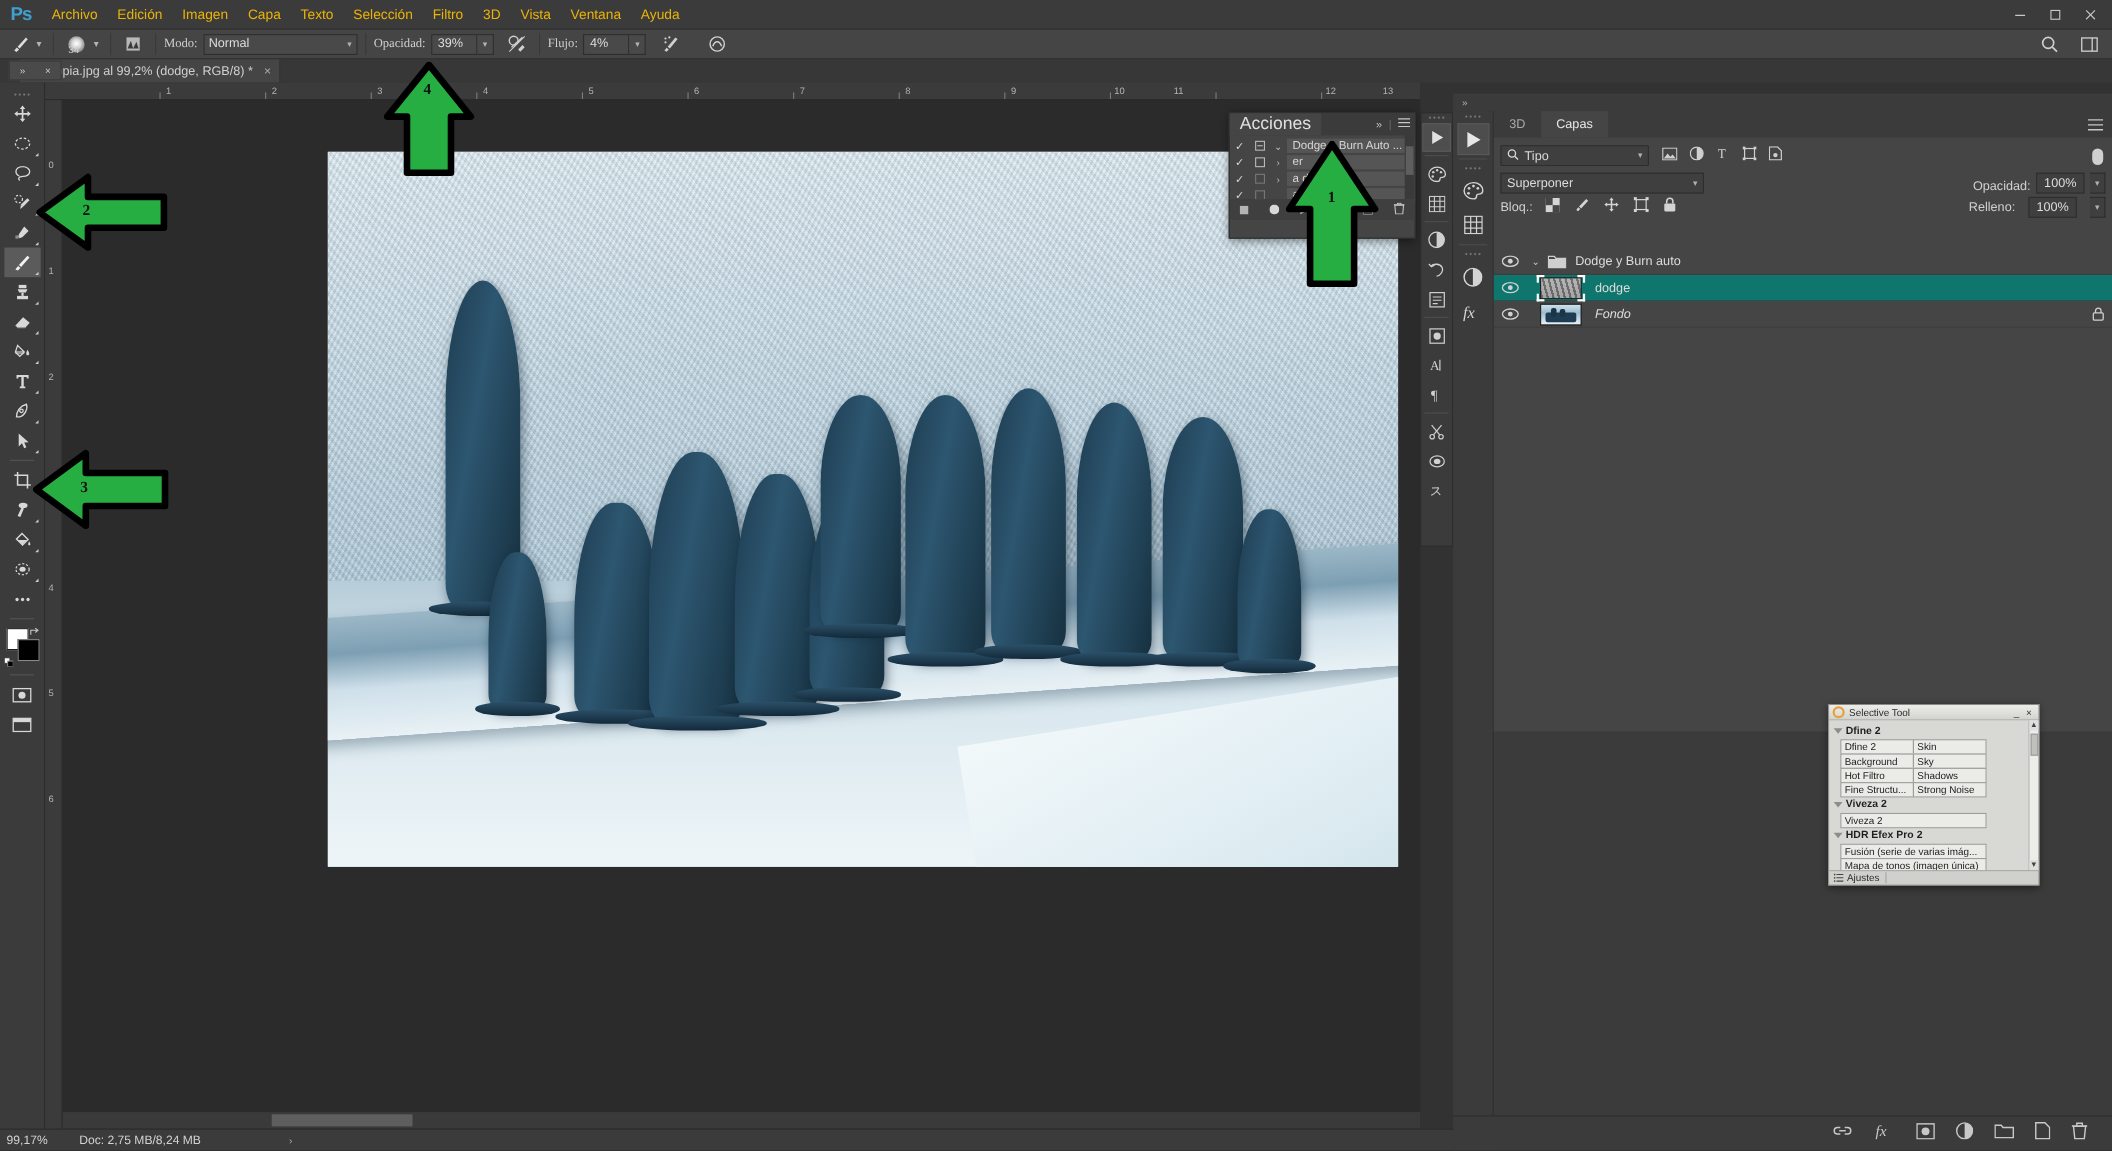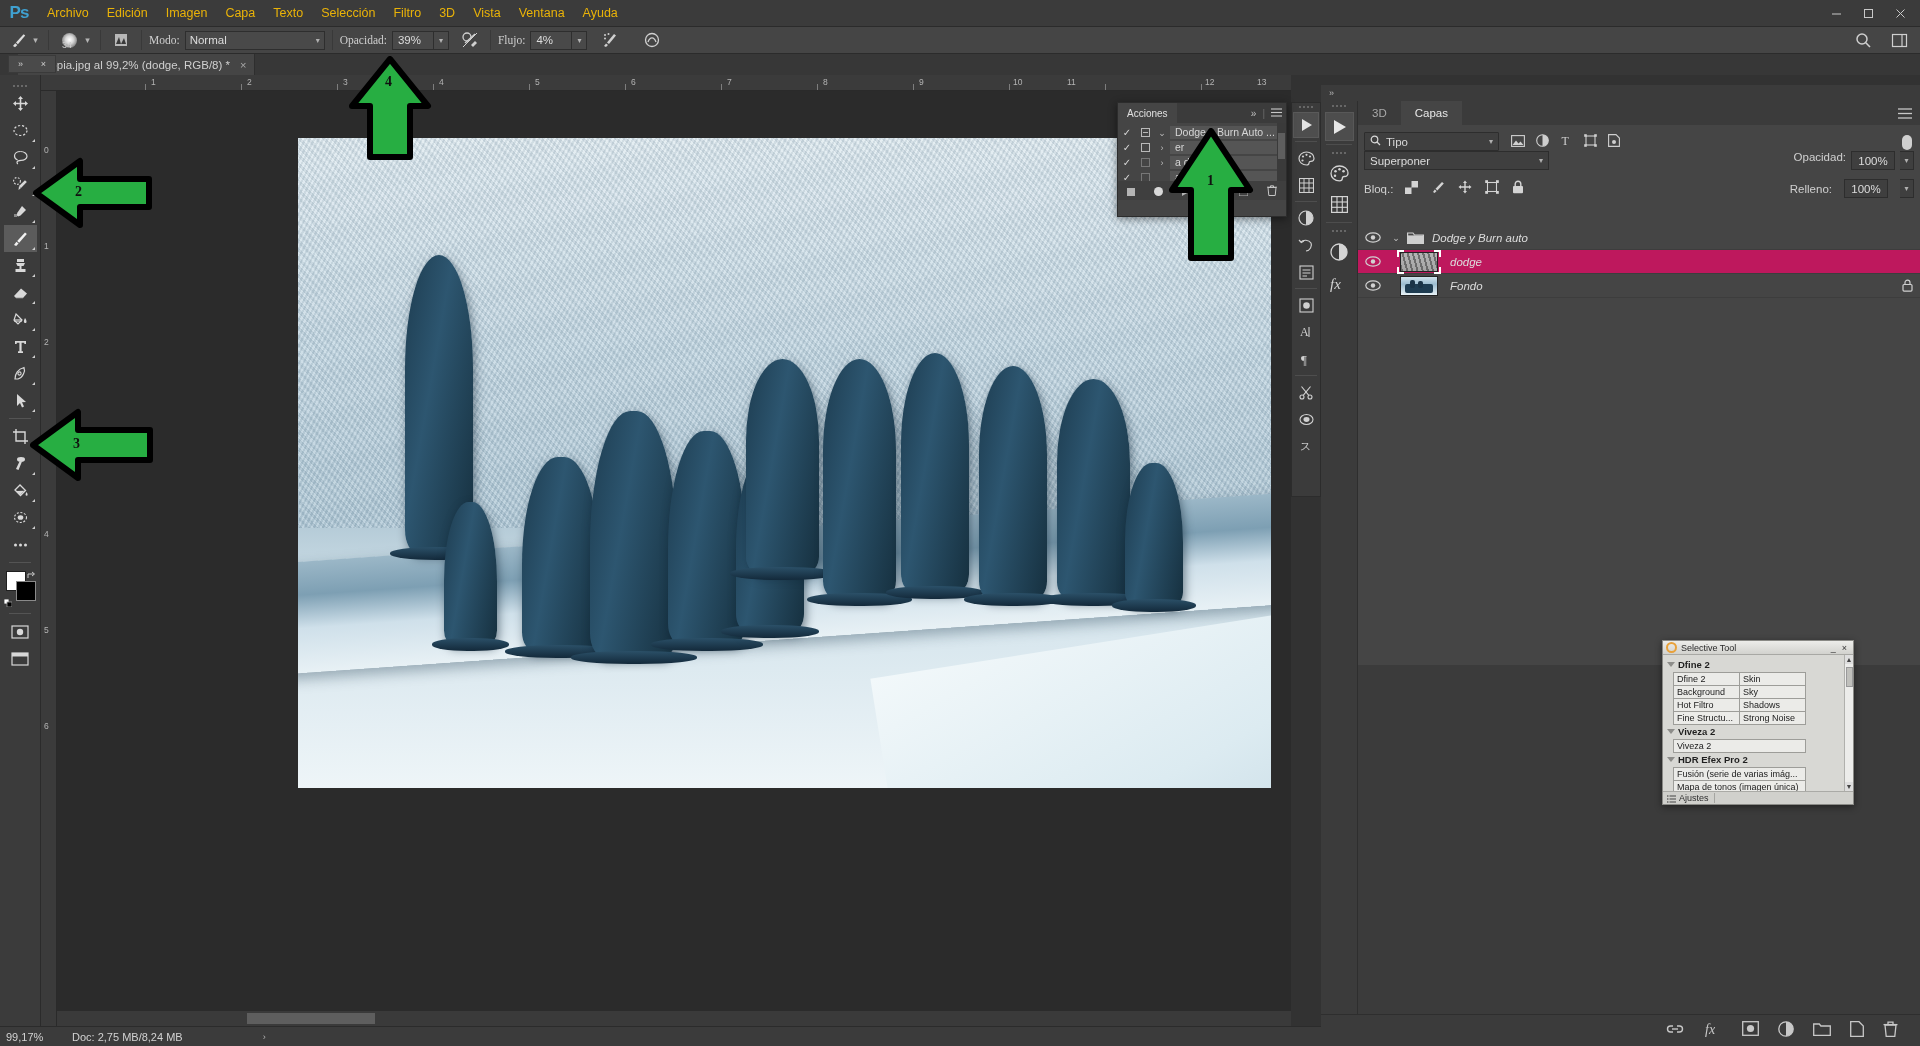--- a/index.html
+++ b/index.html
@@ -175,21 +175,21 @@
   .acciones {
     position:absolute; left:1117px; top:102px; width:170px; height:115px;
     background:#454545; border:1px solid #2c2c2c; z-index:8;
     box-shadow:0 2px 8px rgba(0,0,0,.45);
   }
   .acc-header {
     height:20px; background:#3b3b3b; display:flex; align-items:center; position:relative;
   }
   .acc-tab {
     height:20px; background:#454545; padding:0 9px; display:flex; align-items:center;
-    font-size:10px; color:#e0e0e0;
+    font-size:16px; color:#e0e0e0;
   }
   .acc-hdr-right { position:absolute; right:4px; top:0; height:20px; display:flex; align-items:center; gap:6px; color:#c0c0c0; font-size:10px; }
   .acc-rows { padding:2px 0 0 0; }
   .acc-row { height:15px; display:flex; align-items:center; gap:0; font-size:10.5px; color:#d6d6d6; }
   .acc-ck { width:18px; text-align:center; color:#d8d8d8; font-size:10px; }
   .acc-box { width:18px; display:flex; align-items:center; justify-content:center; }
   .acc-box i { width:9px; height:9px; border:1px solid #b9b9b9; display:block; position:relative; }
   .acc-box i.filled::after { content:''; position:absolute; left:1px; top:3px; width:5px; height:1px; background:#b9b9b9; }
   .acc-box i.empty { border-color:#777; }
   .acc-tw { width:16px; text-align:center; color:#bdbdbd; font-size:9px; }
@@ -246,56 +246,56 @@
   .lay-filter { height:26px; display:flex; align-items:flex-end; padding:0 6px; gap:6px; }
   .filter-select {
     width:135px; height:19px; background:#3f3f3f; border:1px solid #2d2d2d; border-radius:1px;
     display:flex; align-items:center; padding:0 5px; gap:5px; color:#d8d8d8; font-size:11.5px;
     justify-content:space-between;
   }
   .filt-icons { display:flex; align-items:center; gap:11px; margin-left:6px; color:#cfcfcf; }
   .filt-toggle { margin-left:auto; margin-right:2px; width:11px; height:18px; display:flex; align-items:center; justify-content:center; }
   .filt-toggle i { width:10px; height:15px; background:#d0d0d0; border-radius:5px; display:block; }
 
-  .lay-blend { height:25px; display:flex; align-items:flex-start; padding:0 6px; gap:5px; }
+  .lay-blend { height:25px; display:flex; align-items:flex-end; padding:0 6px; gap:5px; }
   .blend-select {
     width:185px; height:19px; background:#3f3f3f; border:1px solid #2d2d2d;
     display:flex; align-items:center; justify-content:space-between; padding:0 5px;
     color:#dcdcdc; font-size:11.5px;
   }
   .lbl { font-size:11.5px; color:#d0d0d0; white-space:nowrap; }
   .num-field {
     width:44px; height:19px; background:#3f3f3f; border:1px solid #2d2d2d; color:#dcdcdc;
     font-size:11.5px; display:flex; align-items:center; justify-content:center;
   }
   .num-caret { width:14px; height:19px; background:#3f3f3f; border:1px solid #2d2d2d; border-left:none;
     display:flex; align-items:center; justify-content:center; color:#b0b0b0; font-size:8px; }
   .lay-lock { height:25px; display:flex; align-items:center; padding:0 6px; gap:12px; }
   .lock-icons { display:flex; align-items:center; gap:13px; color:#d4d4d4; }
 
   .layer-list { position:absolute; left:0; top:101px; right:0; bottom:0; }
   .layer-row {
     height:24px; display:flex; align-items:center; border-bottom:1px solid #3d3d3d;
     font-size:11.5px; color:#dcdcdc; position:relative;
   }
-  .layer-row.selected { background:#be185d; }
+  .layer-row.selected { background:#0f766e; }
   .eye { width:30px; display:flex; align-items:center; justify-content:center; color:#d2d2d2; }
   .grp-caret { width:16px; display:flex; align-items:center; justify-content:center; color:#c4c4c4; font-size:9px; }
   .folder-ico { width:22px; display:flex; align-items:center; justify-content:center; color:#cfcfcf; }
   .thumb {
     width:38px; height:20px; margin-left:12px; margin-right:10px; border:1px solid #232323;
     background:#8f8f8f; position:relative; overflow:hidden; flex:none;
   }
   .thumb-wrap { position:relative; width:46px; height:24px; display:flex; align-items:center; justify-content:center; margin-left:8px; }
   .thumb-corner { position:absolute; width:7px; height:7px; border:2px solid #fff; }
   .tc-tl { left:1px; top:0px; border-right:none; border-bottom:none; }
   .tc-tr { right:1px; top:0px; border-left:none; border-bottom:none; }
   .tc-bl { left:1px; bottom:0px; border-right:none; border-top:none; }
   .tc-br { right:1px; bottom:0px; border-left:none; border-top:none; }
-  .layer-name { flex:1; white-space:nowrap; overflow:hidden; padding-left:2px;font-style:italic; }
+  .layer-name { flex:1; white-space:nowrap; overflow:hidden; padding-left:2px; }
   .layer-name.italic { font-style:italic; }
   .lock-badge { width:26px; display:flex; align-items:center; justify-content:center; color:#cfcfcf; }
 
   
   .seltool {
     position:absolute; left:1662px; top:640px; width:192px; height:165px;
     background:#d8d8d4; border:1px solid #8a8a86; z-index:9;
     box-shadow:0 2px 7px rgba(0,0,0,.45);
     font-family:"Liberation Sans", sans-serif;
   }

